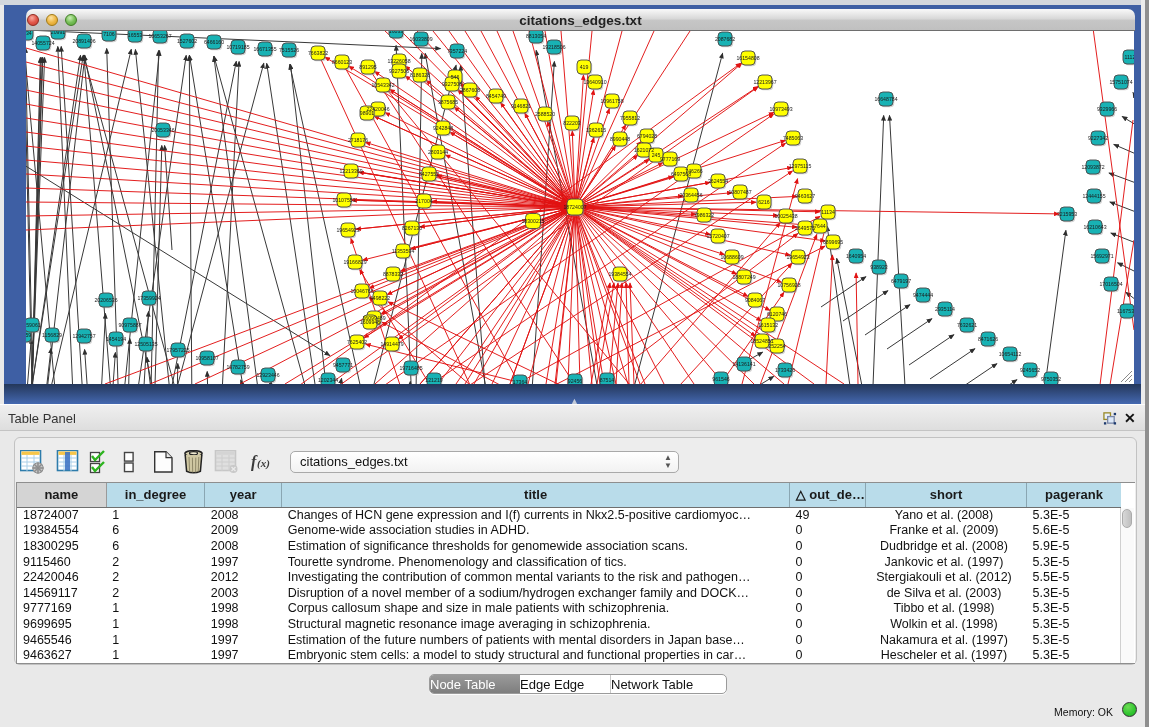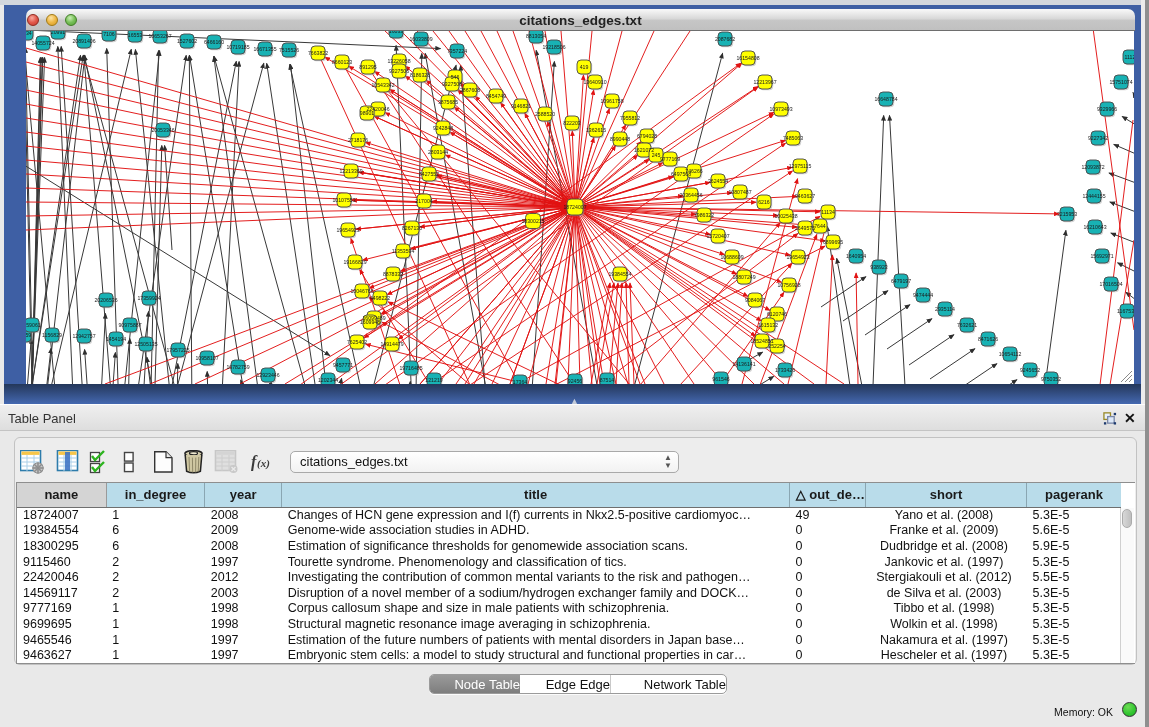--- a/index.html
+++ b/index.html
@@ -41,21 +41,21 @@
 td.c1{padding-left:6px}
 td.c6{text-align:center;padding-right:10px}
 col.c1{width:87px}col.c2{width:96px}col.c3{width:75px}col.c4{width:495px}
 col.c5{width:74px}col.c6{width:157px}col.c7{width:92px}
 #vsb{left:1120px;top:508px;width:14px;height:155px;background:#fafafa;border-left:1px solid #d0d0d0}
 #vsbthumb{left:1122px;top:509px;width:10px;height:19px;background:linear-gradient(90deg,#d8d8d8,#bfbfbf);border:1px solid #ababab;border-radius:5px}
 
 #tabs{left:429px;top:674px;width:298px;height:20px;border:1px solid #9b9b9b;border-radius:5px;
  background:#fff;font-size:13px;color:#111;display:flex;overflow:hidden;
  box-shadow:0 1px 0 rgba(255,255,255,.8)}
-#tabs div{flex:0 0 auto;text-align:right;line-height:19px}
+#tabs div{flex:0 0 auto;text-align:left;line-height:19px}
 #tab1{width:90px;background:linear-gradient(#9a9a9a,#7e7e7e);color:#fff}
 #tab2{width:91px;border-right:1px solid #c9c9c9}
 #tab3{width:115px}
 #mem{right:36px;top:706px;font-size:10.5px;color:#111}
 #memdot{right:12px;top:702px;width:15px;height:15px;border-radius:50%;
  background:radial-gradient(circle at 5px 4px,#6fdd55,#2fc42f 60%,#28b028);border:1.5px solid #2f2f2f}
 
 #fico{left:1103px;top:411px;width:14px;height:14px}
 #xico{left:1124px;top:410px;width:14px;height:16px;font-size:14px;font-weight:bold;color:#111}
 </style></head><body>

